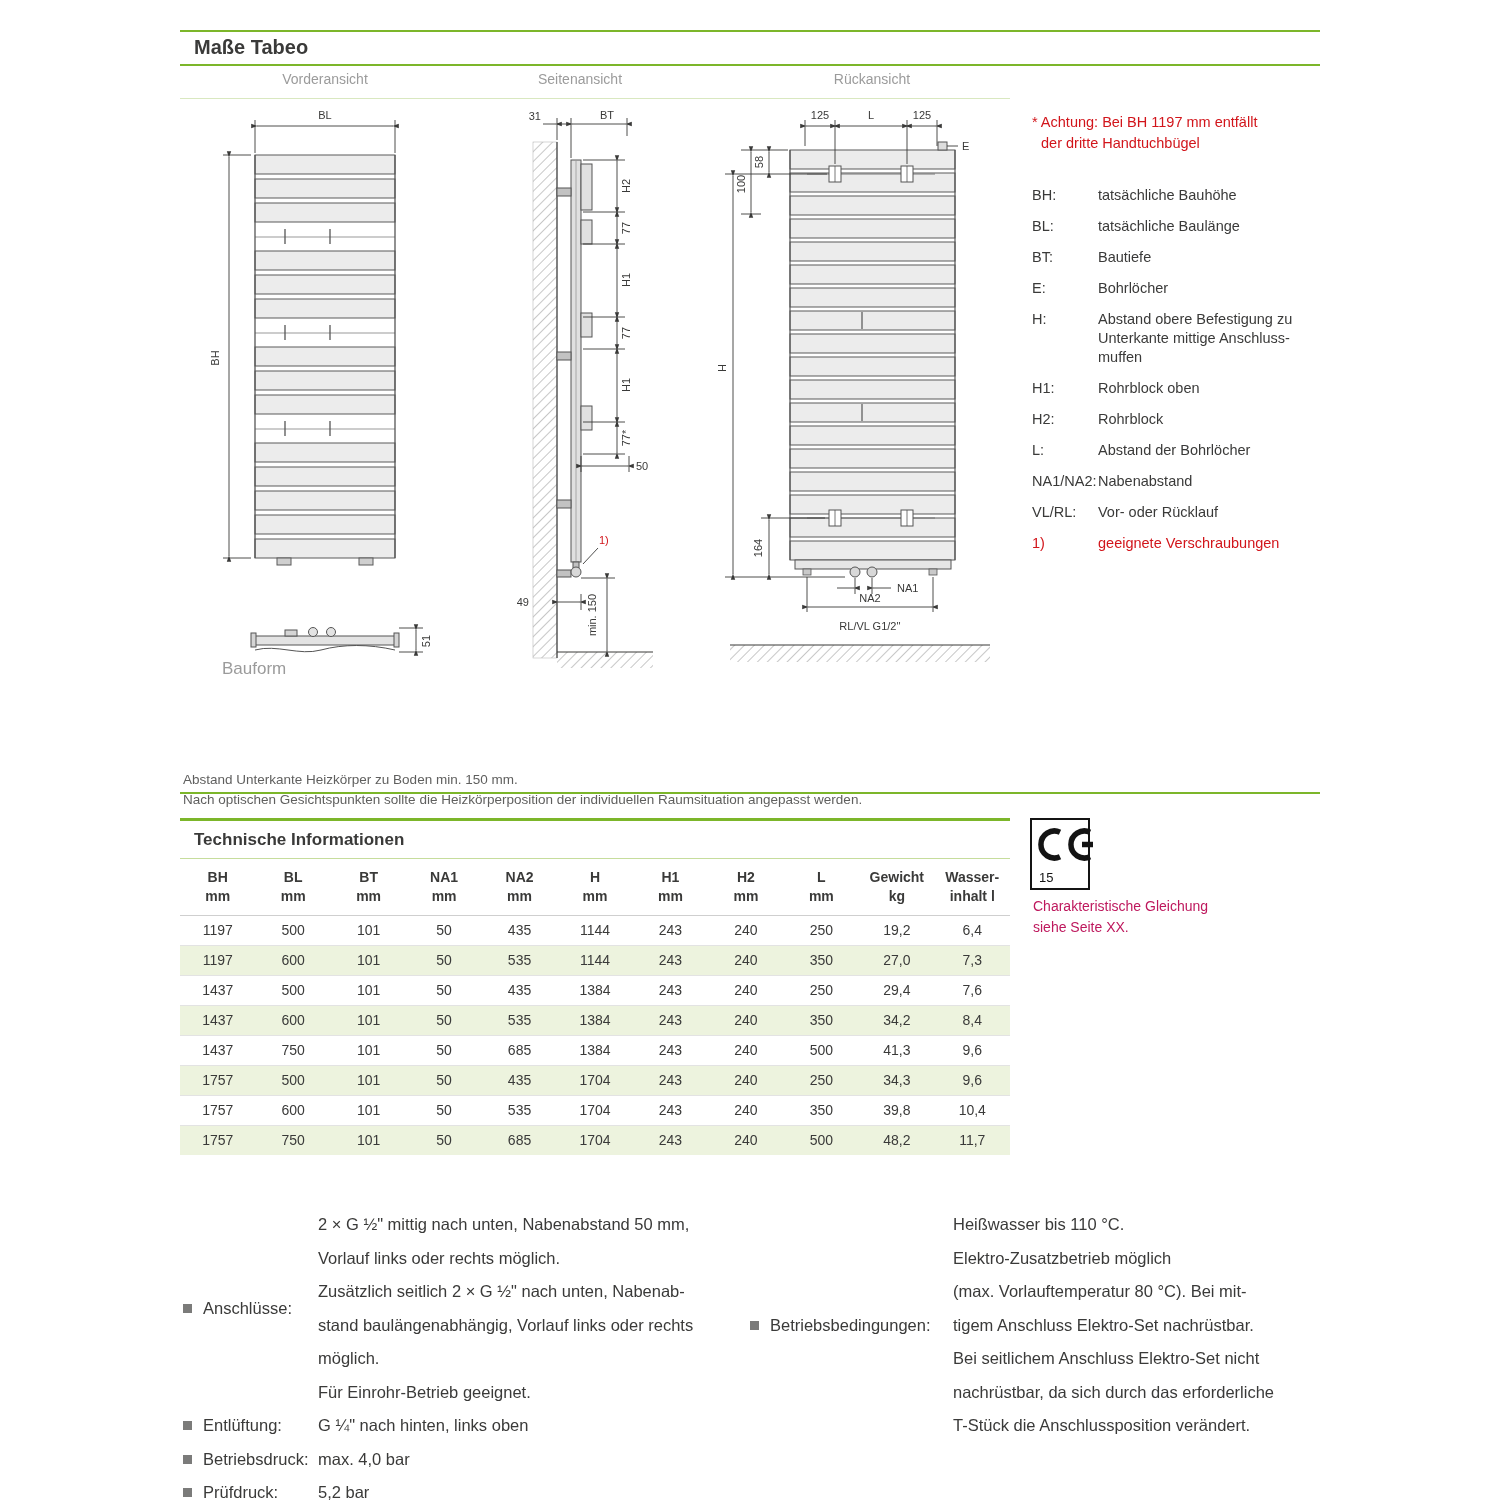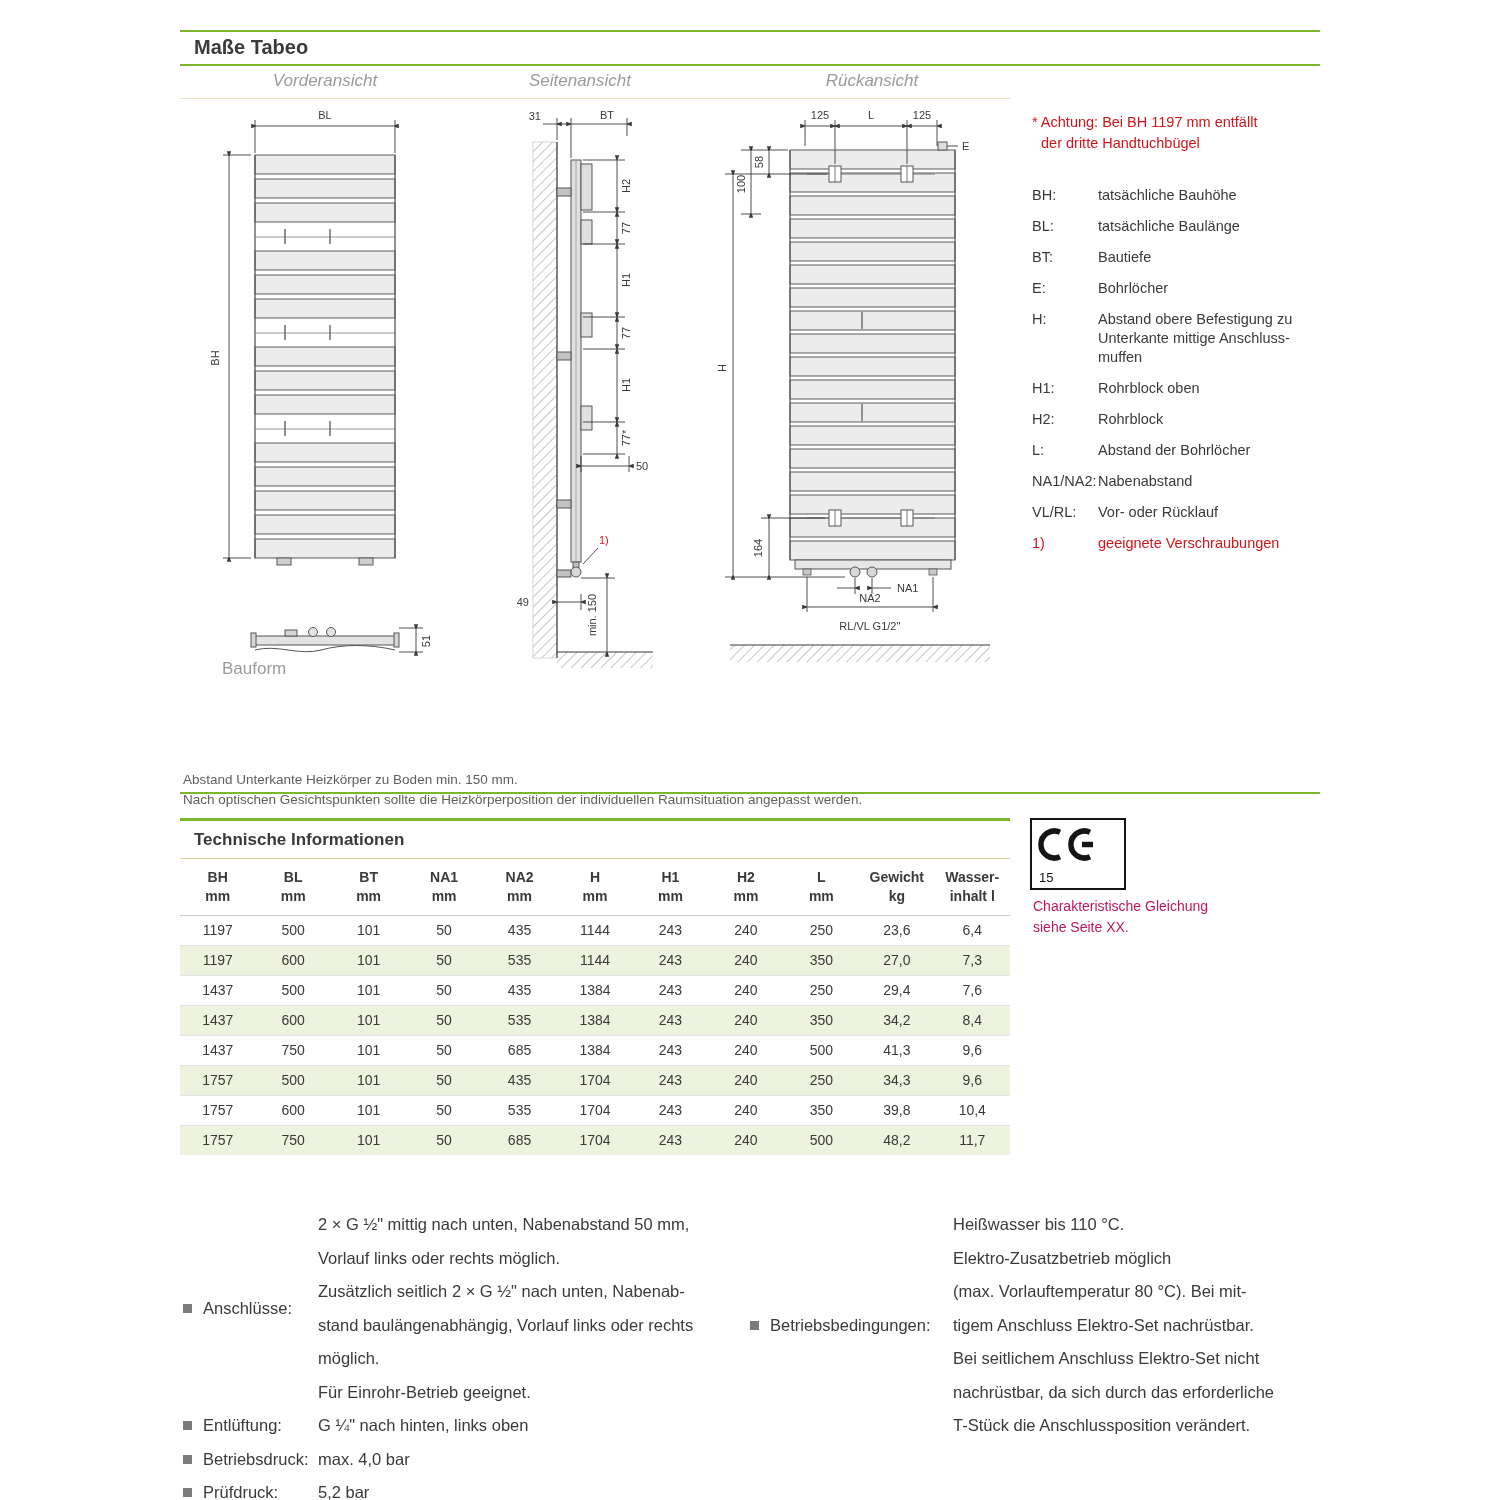--- a/index.html
+++ b/index.html
@@ -4,21 +4,21 @@
 <style>
   * { margin:0; padding:0; box-sizing:border-box; }
   html,body { width:1500px; height:1500px; background:#ffffff;
     font-family:"Liberation Sans", sans-serif; color:#3a3a39; }
   .page { position:relative; width:1500px; height:1500px; overflow:hidden; background:#fff;padding-left:16px; }
 
   .green-rule { position:absolute; left:180px; width:1140px; height:2px; background:#7cb62a; }
   .page-title { position:absolute; left:194px; top:36px; font-size:20px; font-weight:bold; color:#3a3a39; }
 
   .view-heading { position:absolute; top:71px; width:200px; text-align:center;
-    font-size:17px; color:#9b9b9b;font-style:italic; }
+    font-size:14px; color:#9b9b9b; }
   .heading-underline { position:absolute; left:180px; top:98px; width:830px; height:1px; background:#d9e8c0; }
 
   svg.drw { position:absolute; overflow:visible; }
   svg.drw text { font-family:"Liberation Sans", sans-serif; font-size:11px; fill:#3a3a39; }
   svg.drw text.red { fill:#d2151b; }
 
   .bauform-label { position:absolute; left:222px; top:659px; font-size:17px; color:#9b9b9b; }
 
   .warning { position:absolute; left:1032px; top:112px; width:290px;
     color:#d2151b; font-size:14.5px; line-height:21px; }
@@ -36,21 +36,21 @@
   .tech-rule { height:3px; background:#7cb62a; }
   .tech-title { font-size:17px; font-weight:bold; padding:9px 0 8px 14px;
     border-bottom:1px solid #c6dd9c; color:#3a3a39; }
   .tech table { width:100%; border-collapse:collapse; table-layout:fixed; }
   .tech th { font-size:14px; font-weight:bold; text-align:center; padding:9px 2px 9px;
     line-height:1.35; border-bottom:1px solid #cfcfcf; }
   .tech td { font-size:14px; text-align:center; padding:6px 2px 7px; border-top:1px solid #e3e3e3; }
   .tech tbody tr:first-child td { border-top:none; }
   .tech tr.alt { background:#edf3de; }
 
-  .ce-box { position:absolute; left:1030px; top:818px; width:96px; height:72px; border:2px solid #141414; }
+  .ce-box { position:absolute; left:1030px; top:818px; width:60px; height:72px; border:2px solid #141414; }
   .ce-box svg { position:absolute; left:5px; top:6px; }
   .ce-num { position:absolute; left:7px; bottom:3px; font-size:13px; color:#141414; }
   .ce-caption { position:absolute; left:1033px; top:896px; width:250px;
     font-size:14px; line-height:21px; color:#be185d; }
 
   .specs { position:absolute; font-size:16.5px; line-height:33.5px; color:#3a3a39; }
   .specs-left { left:183px; top:1208px; width:600px; }
   .specs-right { left:750px; top:1208px; width:565px; }
   .spec-item { display:flex; align-items:center; }
   .bullet { flex:0 0 20px; width:20px; position:relative; height:33.5px; }
@@ -439,21 +439,21 @@
           <tr>
             <td>1197</td>
             <td>500</td>
             <td>101</td>
             <td>50</td>
             <td>435</td>
             <td>1144</td>
             <td>243</td>
             <td>240</td>
             <td>250</td>
-            <td>23,6</td>
+            <td>19,2</td>
             <td>6,4</td>
           </tr>
           <tr class="alt">
             <td>1197</td>
             <td>600</td>
             <td>101</td>
             <td>50</td>
             <td>535</td>
             <td>1144</td>
             <td>243</td>

